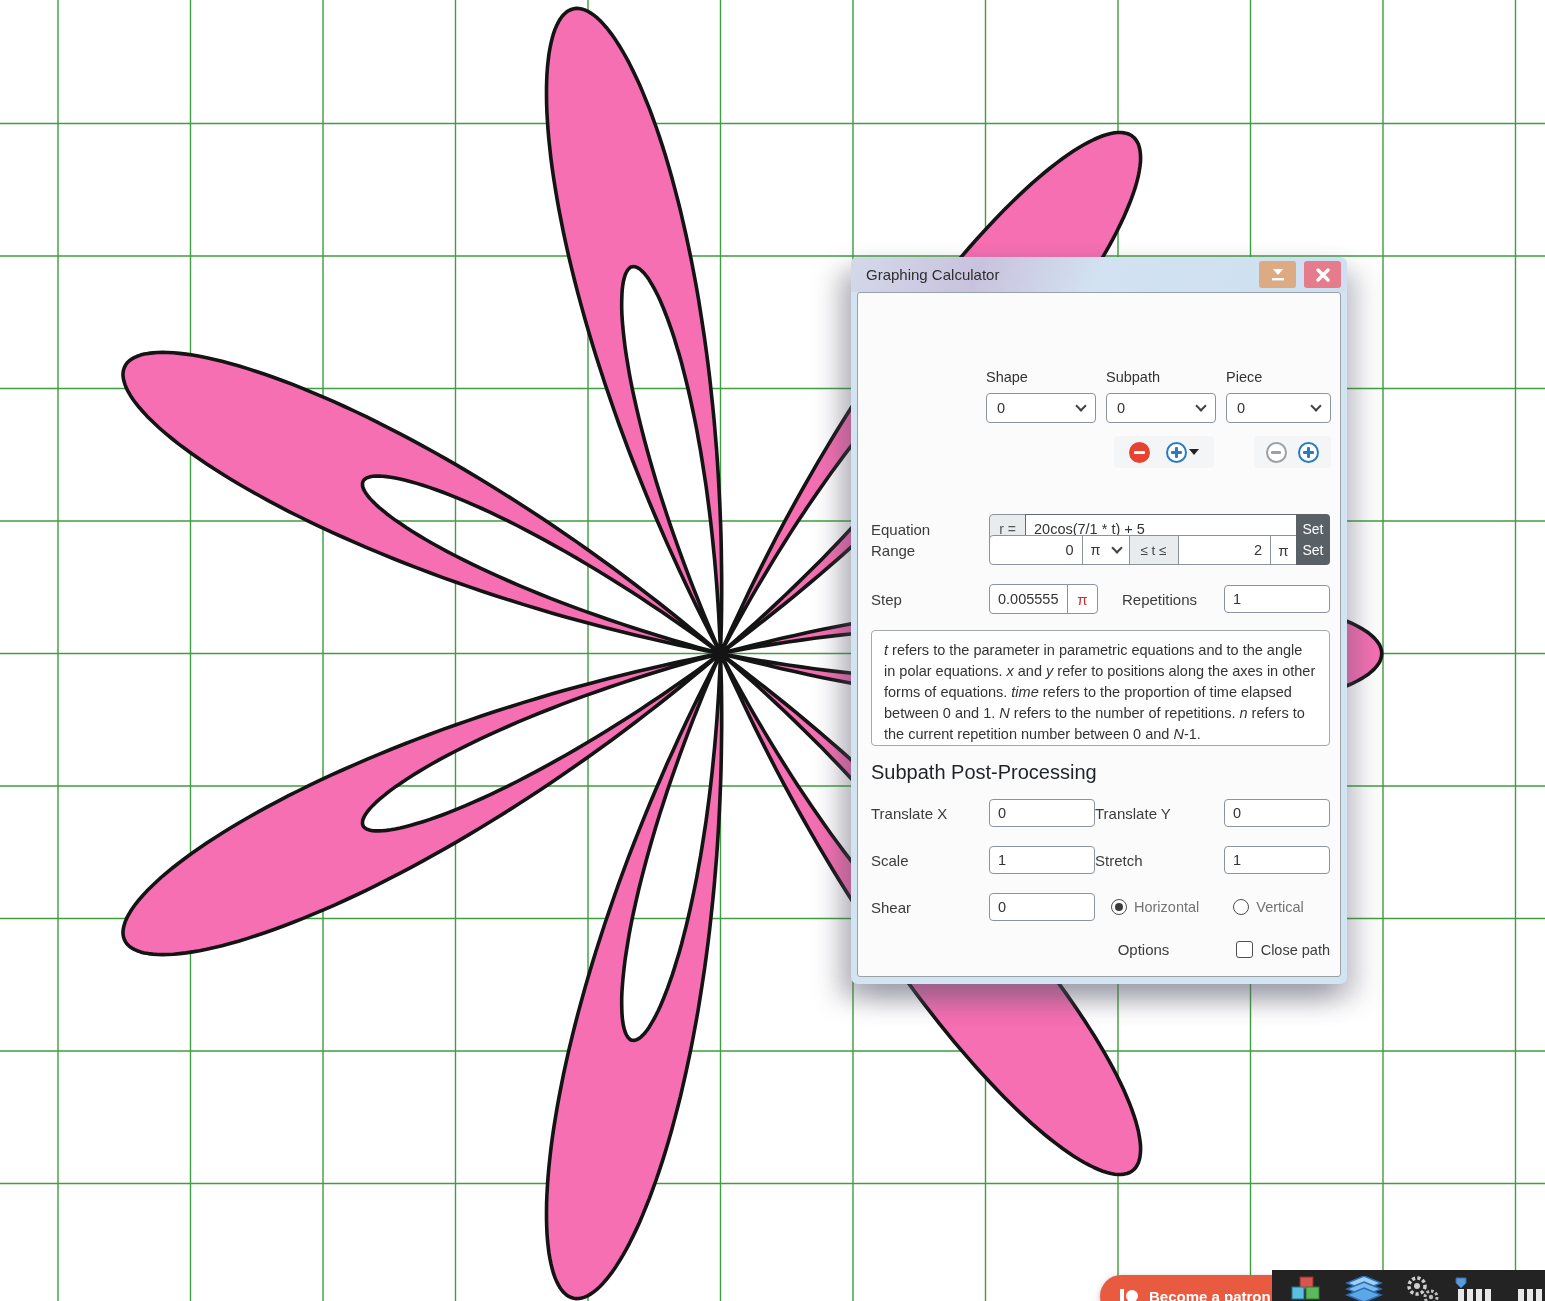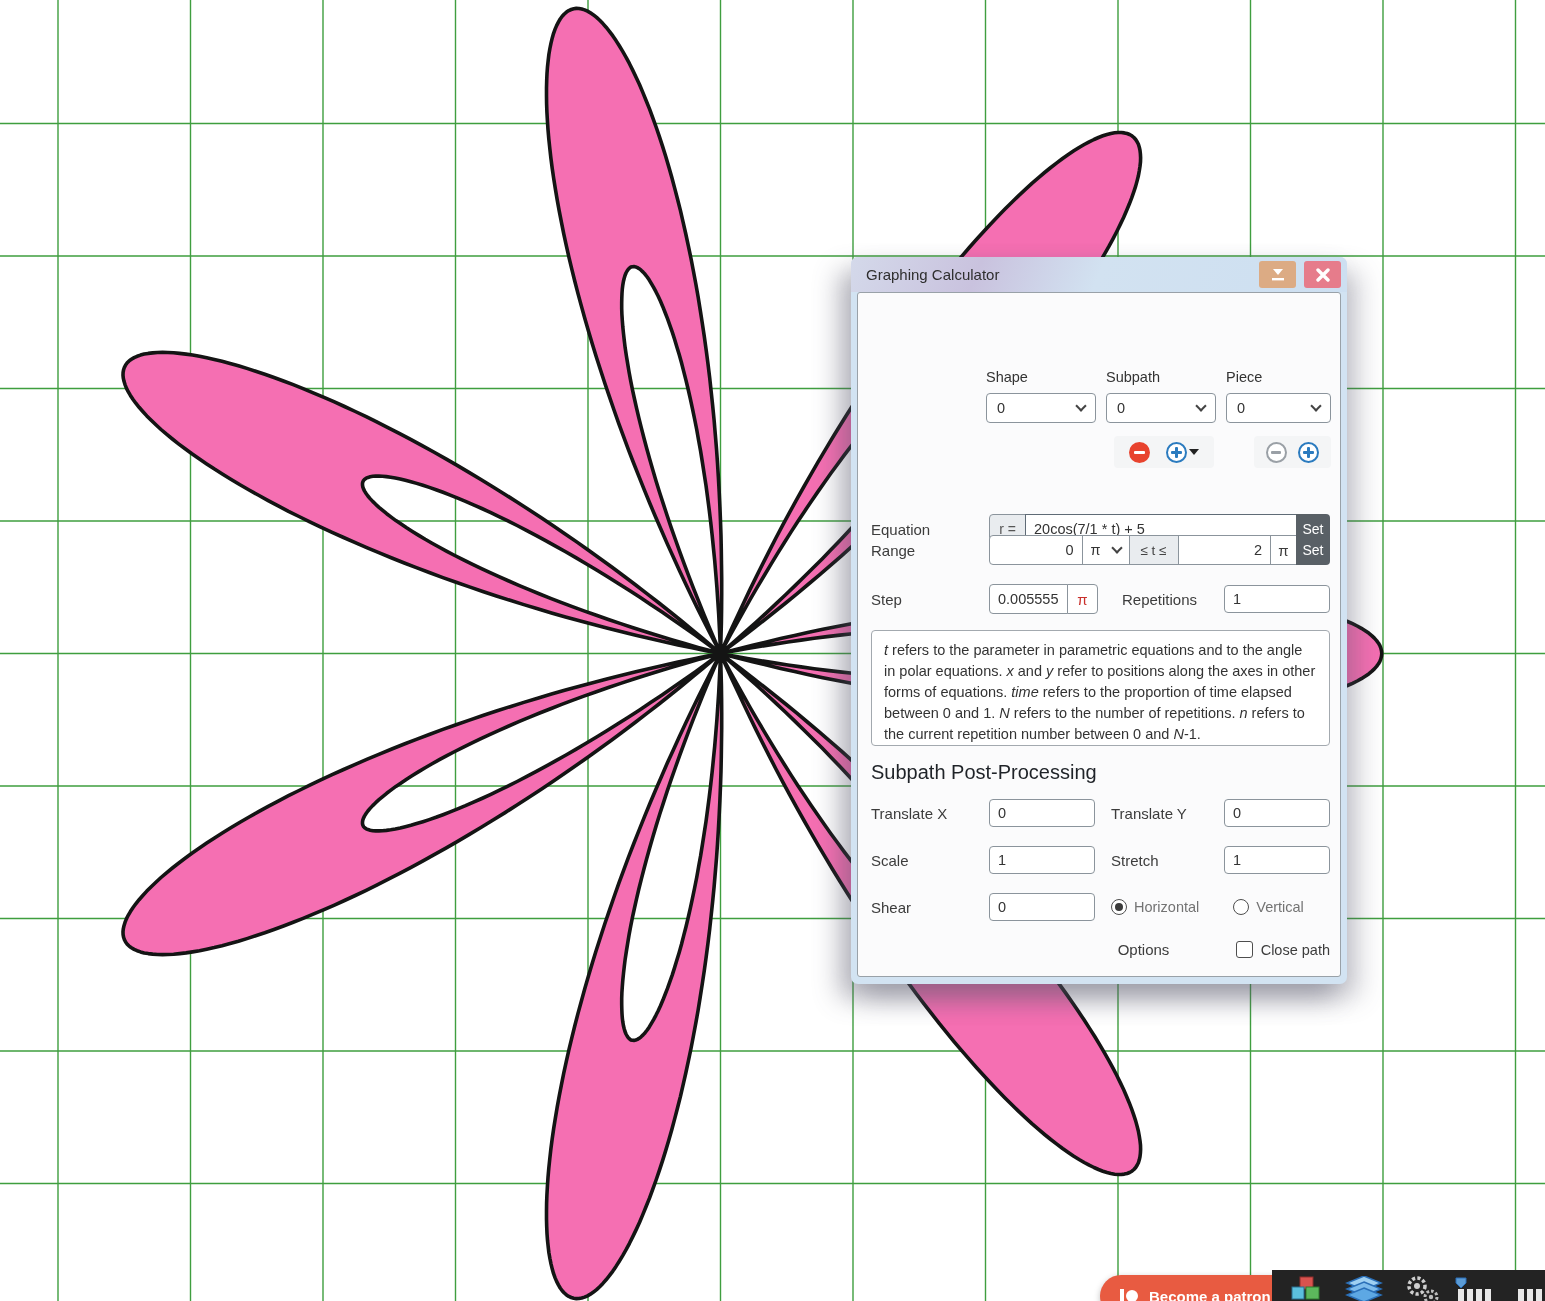--- a/index.html
+++ b/index.html
@@ -96,21 +96,21 @@
   .menu-caret { width:0; height:0; border-left:5px solid transparent; border-right:5px solid transparent; border-top:6px solid #222; margin-left:2px; cursor:pointer; }
 
   
   .help {
     position:absolute; left:13px; right:10px; top:337px; height:116px;
     border:1px solid #a3a9af; border-radius:4px; background:#fff;
     padding:9px 12px; font-size:14.5px; line-height:21px; color:#333;
   }
   .heading { position:absolute; left:13px; top:468px; font-size:20px; color:#1f2328; }
 
-  .pp-label2 { margin-left:16px; flex:0 0 99px; font-size:15px; color:#3c3c3c; }
+  .pp-label2 { flex:0 0 99px; font-size:15px; color:#3c3c3c; }
   .pp-input { flex:0 0 106px; }
   .pp-input2 { flex:0 0 106px; margin-left:auto; }
 
   
   .radio-wrap { margin-left:16px; display:flex; align-items:center; }
   .radio { width:16px; height:16px; border:1.5px solid #4e4e4e; border-radius:50%; display:inline-flex; align-items:center; justify-content:center; cursor:pointer; background:#fff; }
   .radio.sel::after { content:""; width:8px; height:8px; border-radius:50%; background:#3a3a3a; }
   .radio-label { font-size:14.5px; color:#737373; margin-left:7px; }
   .chk { width:17px; height:17px; border:1.5px solid #4e4e4e; border-radius:3px; background:#fff; cursor:pointer; }
   .chk-label { font-size:14.5px; color:#3c3c3c; margin-left:8px; }

